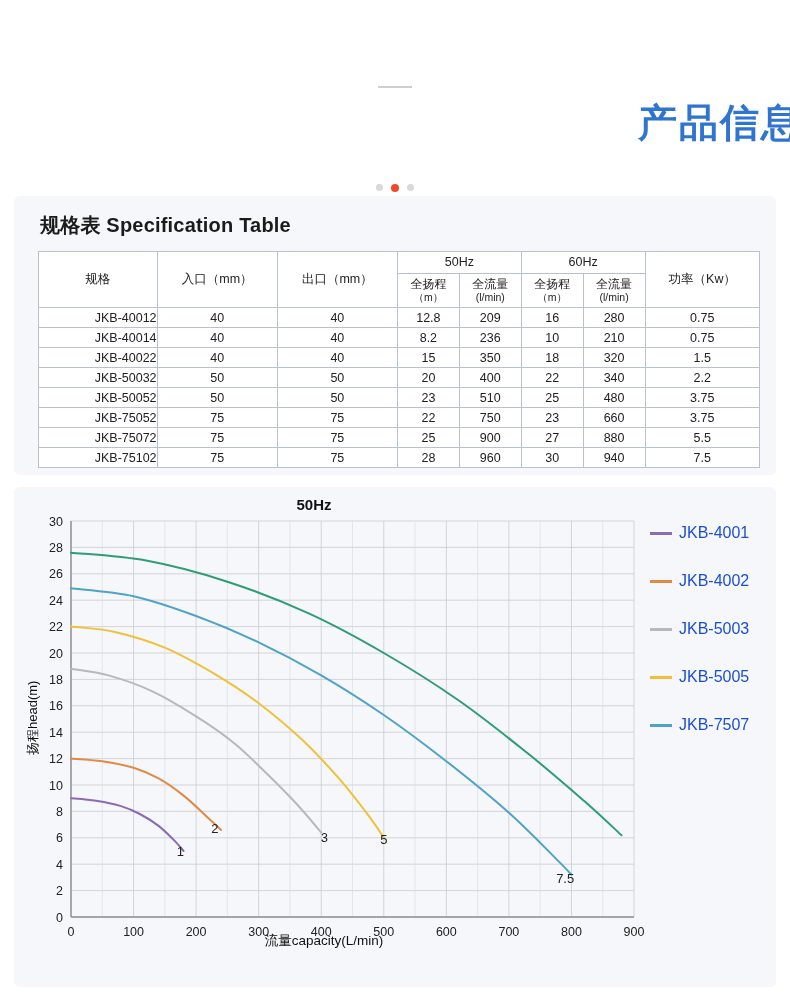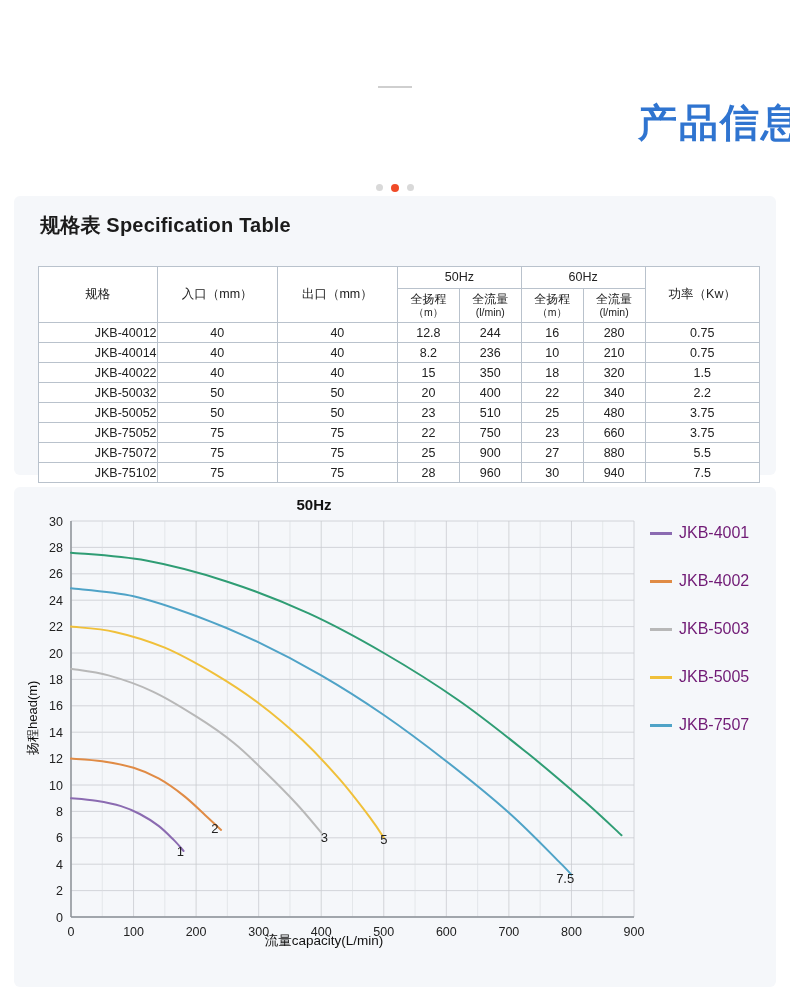--- a/index.html
+++ b/index.html
@@ -73,21 +73,21 @@
     width: 762px;
     height: 279px;
     background: #f5f7fa;
     border-radius: 6px;
     padding: 16px 14px 10px 14px;
   }
   .spec-title {
     font-size: 20px;
     font-weight: bold;
     color: #1b1b1b;
-    margin: 0 0 27px 12px;
+    margin: 0 0 12px 12px;
     letter-spacing: 0.2px;
   }
   table.spec {
     border-collapse: collapse;
     width: 722px;
     margin-left: 10px;
     background: #ffffff;
     font-size: 12.5px;
   }
   table.spec th, table.spec td {
@@ -148,21 +148,21 @@
     height: 48px;
   }
   .legend-swatch {
     width: 22px;
     height: 3px;
     flex: 0 0 22px;
     margin-right: 7px;
   }
   .legend-label {
     font-size: 16px;
-    color: #701a75;
+    color: #1d4ed8;
     white-space: nowrap;
   }
 
   .axis-label-y {
     position: absolute;
     left: 10px;
     top: 268px;
     transform: rotate(-90deg);
     transform-origin: left top;
     font-size: 13px;
@@ -222,21 +222,21 @@
           <span class="sm">(l/min)</span>
         </th>
       </tr>
     </thead>
     <tbody id="spec-body">
         <tr>
           <td class="model">JKB-40012</td>
           <td>40</td>
           <td>40</td>
           <td>12.8</td>
-          <td>244</td>
+          <td>209</td>
           <td>16</td>
           <td>280</td>
           <td>0.75</td>
         </tr>
         <tr>
           <td class="model">JKB-40014</td>
           <td>40</td>
           <td>40</td>
           <td>8.2</td>
           <td>236</td>

